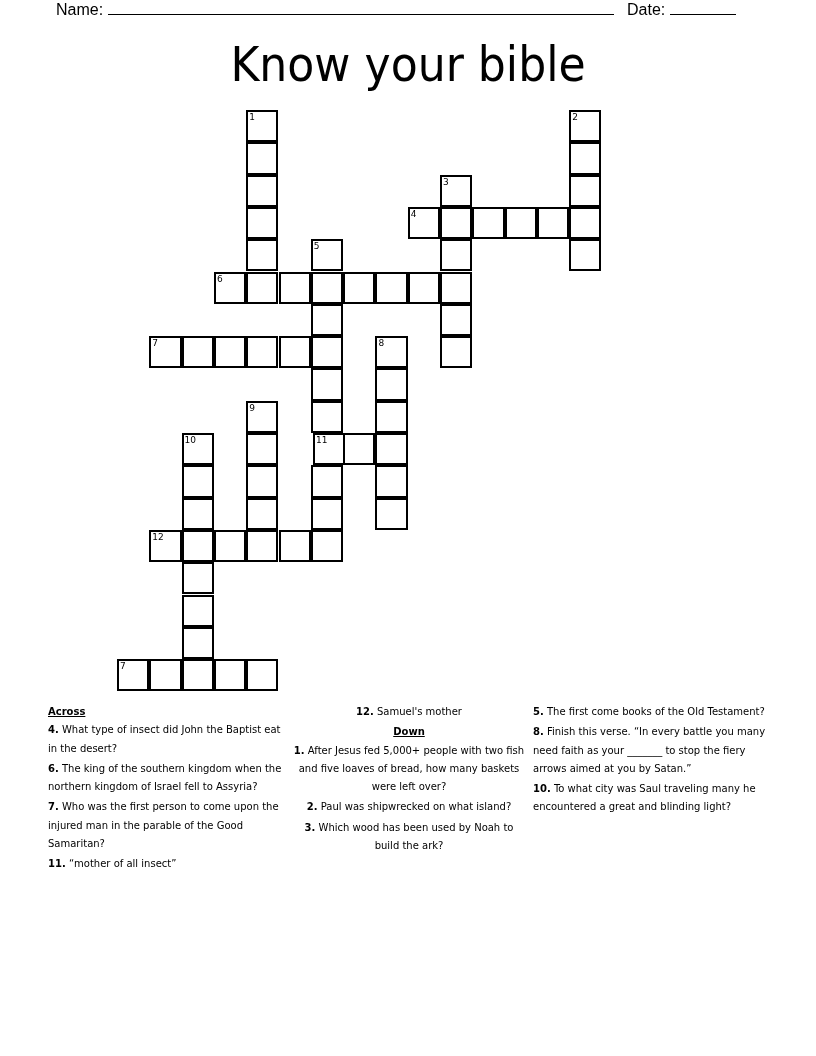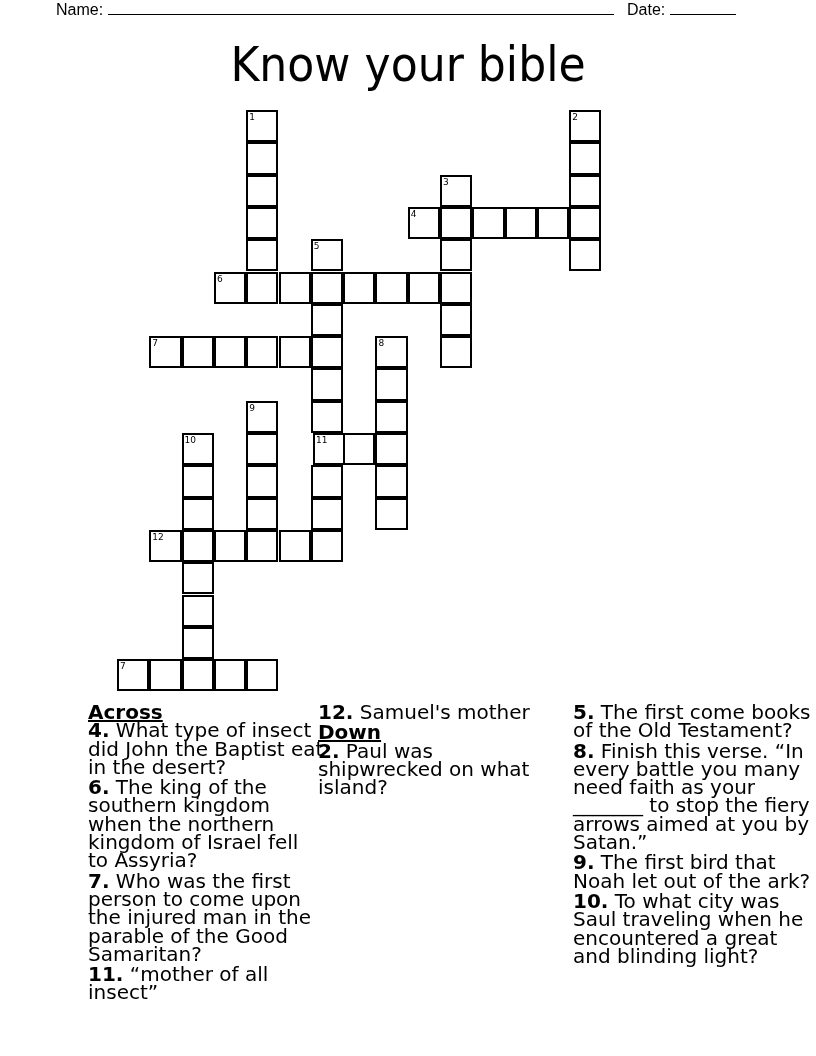--- a/index.html
+++ b/index.html
@@ -6,23 +6,23 @@
   body { width: 816px; height: 1056px; position: relative; overflow: hidden; color: #000; }
   .hdr { position: absolute; top: 0; font-family: "Liberation Sans", sans-serif; font-size: 16px; line-height: 18px; }
   #name-row { left: 56px; }
   #date-row { left: 627px; }
   .blank { display: inline-block; border-bottom: 1px solid #000; height: 14px; vertical-align: baseline; }
   #title { position: absolute; left: 0; width: 816px; top: 36px; text-align: center;
            font-family: "DejaVu Sans", sans-serif; font-size: 48px; line-height: 56px; transform: scaleX(0.92); }
   #grid { position: absolute; left: 0; top: 0; width: 816px; height: 700px; }
   .cell { position: absolute; width: 32.3px; height: 32.3px; box-sizing: border-box; border: 2px solid #000; background: #fff; }
   .cell .num { position: absolute; left: 1px; top: 0px; font-family: "DejaVu Sans", sans-serif; font-size: 9px; line-height: 10px; }
-  .col { position: absolute; top: 703px; font-family: "DejaVu Sans", sans-serif; font-size: 20px; line-height: 18.3px; margin-left: 40px; }
+  .col { position: absolute; top: 703px; font-family: "DejaVu Sans", sans-serif; font-size: 10px; line-height: 18.3px; }
   #col1 { left: 48px; width: 236px; }
-  #col2 { left: 278px; width: 236px; }
+  #col2 { left: 291px; width: 236px; text-align: center; }
   #col3 { left: 533px; width: 240px; }
   .sec-head { text-decoration: underline; font-weight: bold; margin: 0; }
   .clue { margin: 0 0 2px 0; }
   .clue b { font-weight: bold; }
 </style>
 </head>
 <body>
 
 <div id="name-row" class="hdr">
   <span>Name:</span>
@@ -136,21 +136,22 @@
   <div class="sec-head">Across</div>
   <div class="clue"><b>4.</b><span> What type of insect did John the Baptist eat in the desert?</span></div>
   <div class="clue"><b>6.</b><span> The king of the southern kingdom when the northern kingdom of Israel fell to Assyria?</span></div>
   <div class="clue"><b>7.</b><span> Who was the first person to come upon the injured man in the parable of the Good Samaritan?</span></div>
   <div class="clue"><b>11.</b><span> “mother of all insect”</span></div>
 </div>
 
 <div id="col2" class="col">
   <div class="clue"><b>12.</b><span> Samuel's mother</span></div>
   <div class="sec-head">Down</div>
+  <div class="clue"><b>1.</b><span> After Jesus fed 5,000+ people with two fish and five loaves of bread, how many baskets were left over?</span></div>
   <div class="clue"><b>2.</b><span> Paul was shipwrecked on what island?</span></div>
+  <div class="clue"><b>3.</b><span> Which wood has been used by Noah to build the ark?</span></div>
 </div>
 
 <div id="col3" class="col">
   <div class="clue"><b>5.</b><span> The first come books of the Old Testament?</span></div>
   <div class="clue"><b>8.</b><span> Finish this verse. “In every battle you many need faith as your _______ to stop the fiery arrows aimed at you by Satan.”</span></div>
-  <div class="clue"><b>9.</b><span> The first bird that Noah let out of the ark?</span></div>
-  <div class="clue"><b>10.</b><span> To what city was Saul traveling when he encountered a great and blinding light?</span></div>
+  <div class="clue"><b>10.</b><span> To what city was Saul traveling many he encountered a great and blinding light?</span></div>
 </div>
 
 </body></html>

